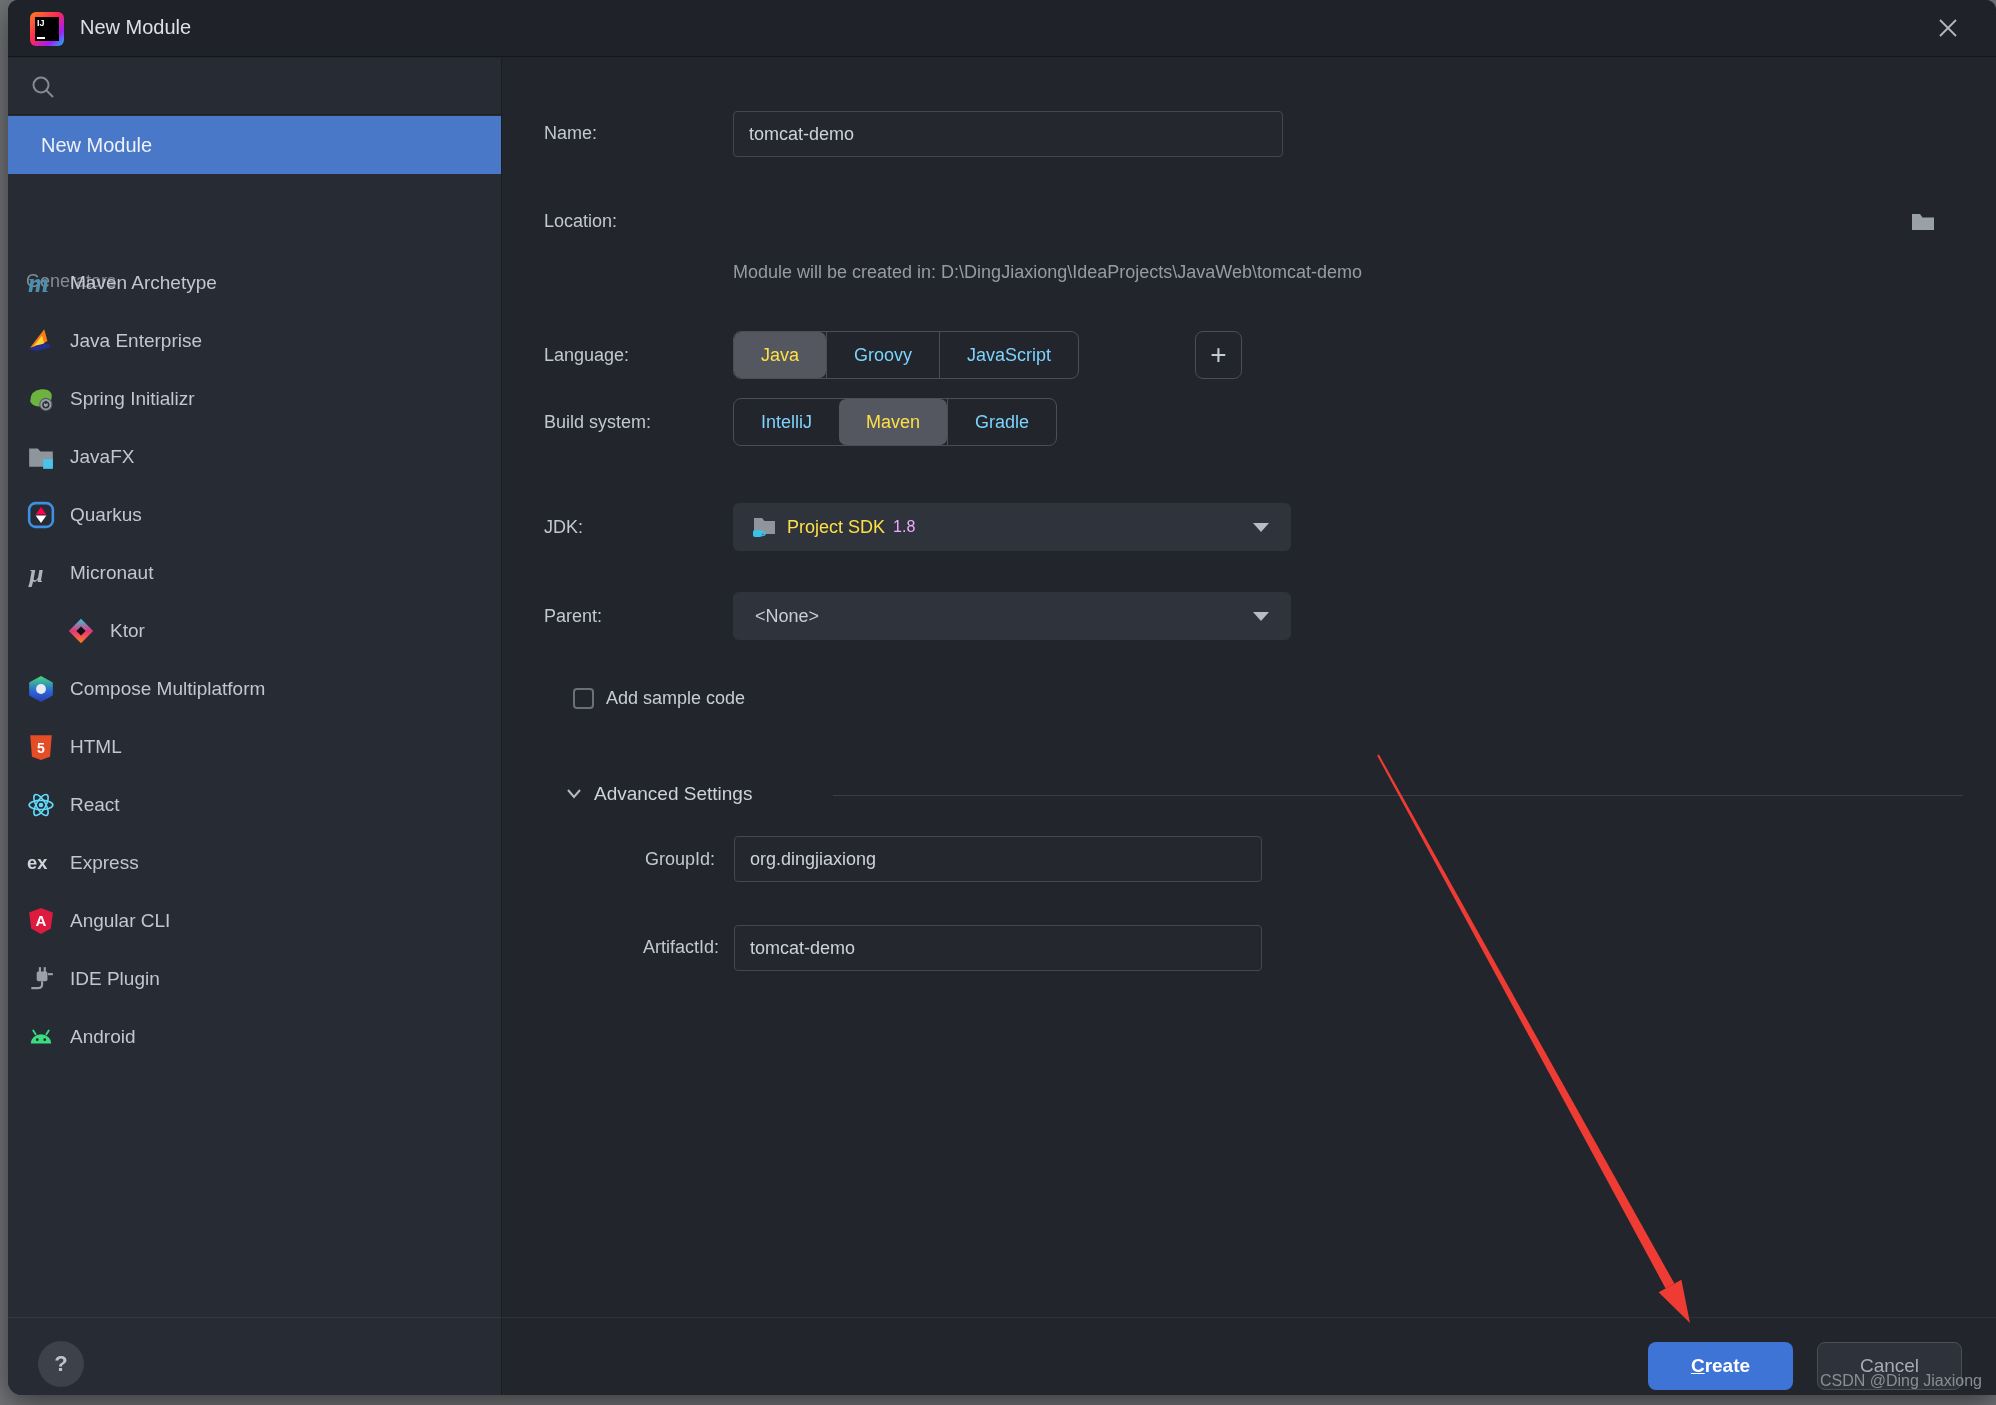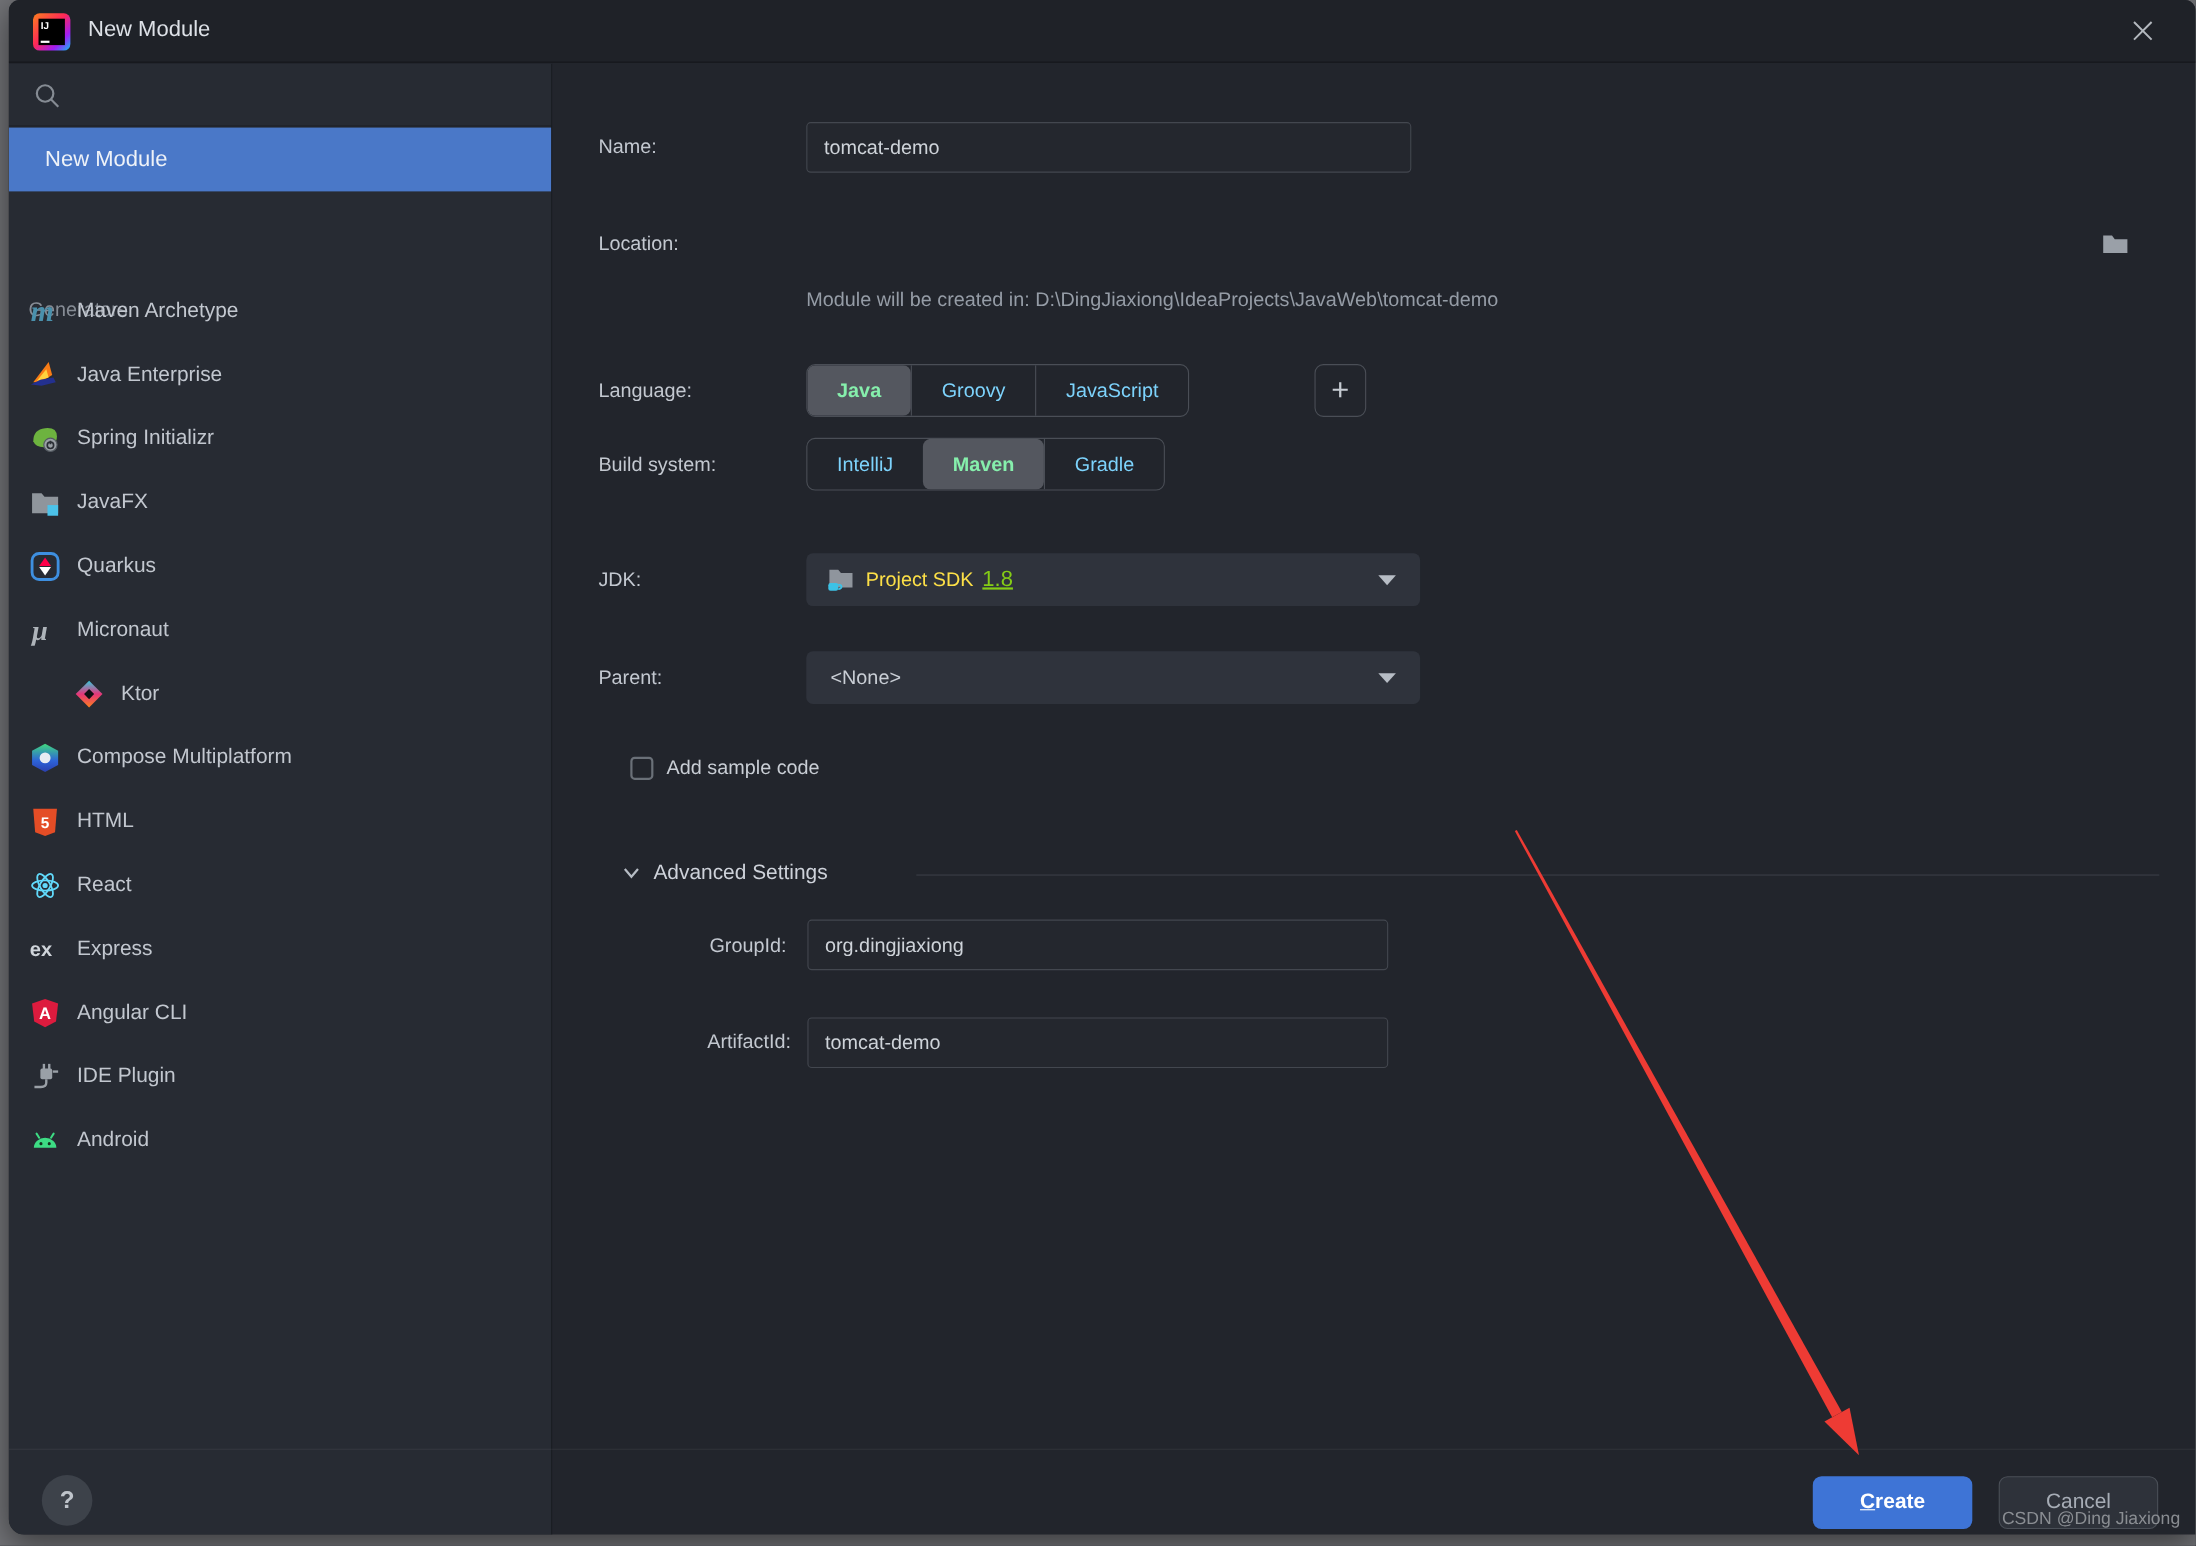--- a/index.html
+++ b/index.html
@@ -44,32 +44,32 @@
   .field  { position:absolute; background:#24272e; border:1px solid #43474f; border-radius:4px;
             color:#ced3d9; font-size:18px; font-family:"Liberation Sans",sans-serif;
             padding:0 15px; outline:none; }
   .hint   { position:absolute; font-size:18px; color:#959ca6; white-space:nowrap; }
 
   .seg-box { position:absolute; height:48px; display:flex; border:1px solid #4a4e56;
              border-radius:8px; overflow:hidden; }
   .seg { display:flex; align-items:center; justify-content:center; padding:0 27px;
          font-size:18px; color:#7dd3fc; border-left:1px solid #4a4e56; }
   .seg:first-child { border-left:none; }
-  .seg.sel { background:#54575f; color:#86efac; border-radius:7px; border-left:none;font-weight:bold; }
+  .seg.sel { background:#54575f; color:#fde047; border-radius:7px; border-left:none; }
   .plus-btn { position:absolute; width:47px; height:48px; border:1px solid #4a4e56; border-radius:8px;
               display:flex; align-items:center; justify-content:center; color:#c6cbd2;
               font-size:28px; font-weight:300; }
 
   .dropdown { position:absolute; height:48px; background:#2f333c; border-radius:6px;
               display:flex; align-items:center; }
   .dd-arrow { position:absolute; right:22px; top:20px; width:0; height:0;
               border-left:8px solid transparent; border-right:8px solid transparent;
               border-top:9px solid #b7bdc5; }
   .dd-text { font-size:18px; color:#fde047; }
-  .dd-dim  { font-size:20px; color:#84cc16; margin-left:8px;text-decoration:underline; }
+  .dd-dim  { font-size:16px; color:#f0abfc; margin-left:8px; }
 
   .checkbox { position:absolute; width:21px; height:21px; border:2px solid #6a7078;
               border-radius:4px; background:transparent; }
 
   .adv-divider { position:absolute; height:1px; background:#3a3e46; }
 
   .footer-sep { position:absolute; left:0; right:0; top:1317px; height:1px;
                 background:rgba(255,255,255,0.06); }
   .help-btn { position:absolute; left:30px; top:1341px; width:46px; height:46px; border-radius:50%;
               background:#3d424a; display:flex; align-items:center; justify-content:center;

